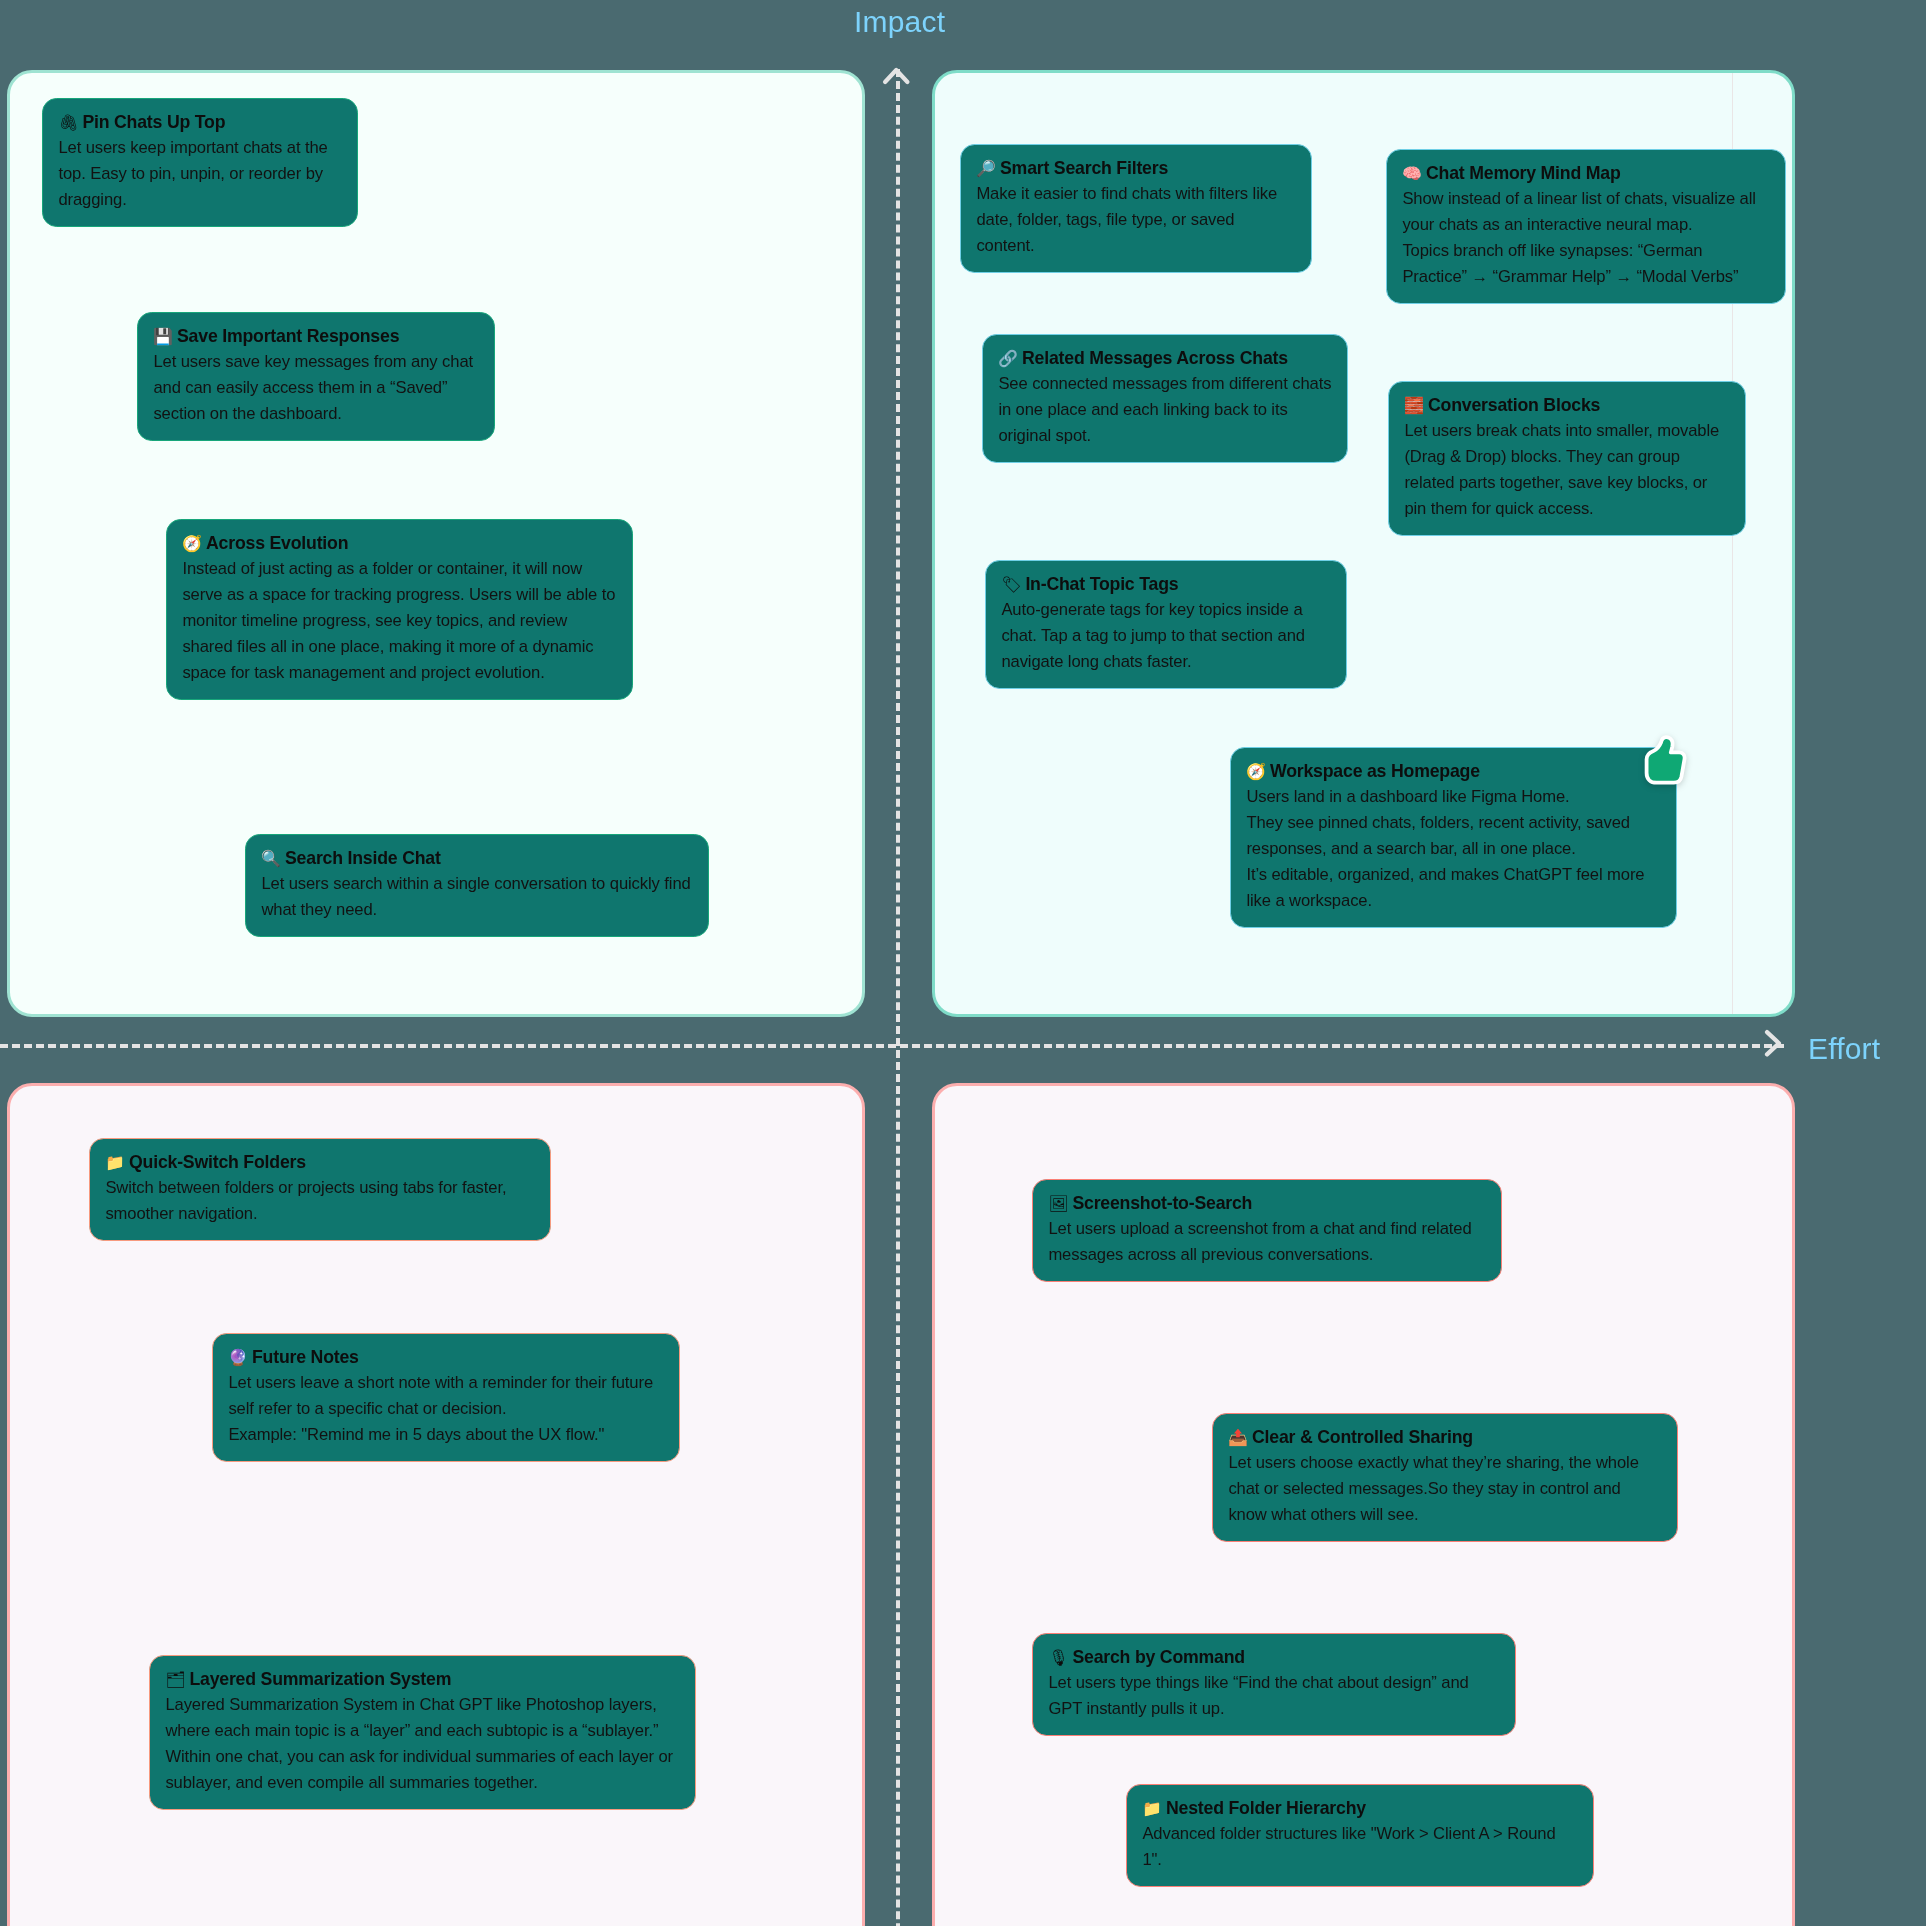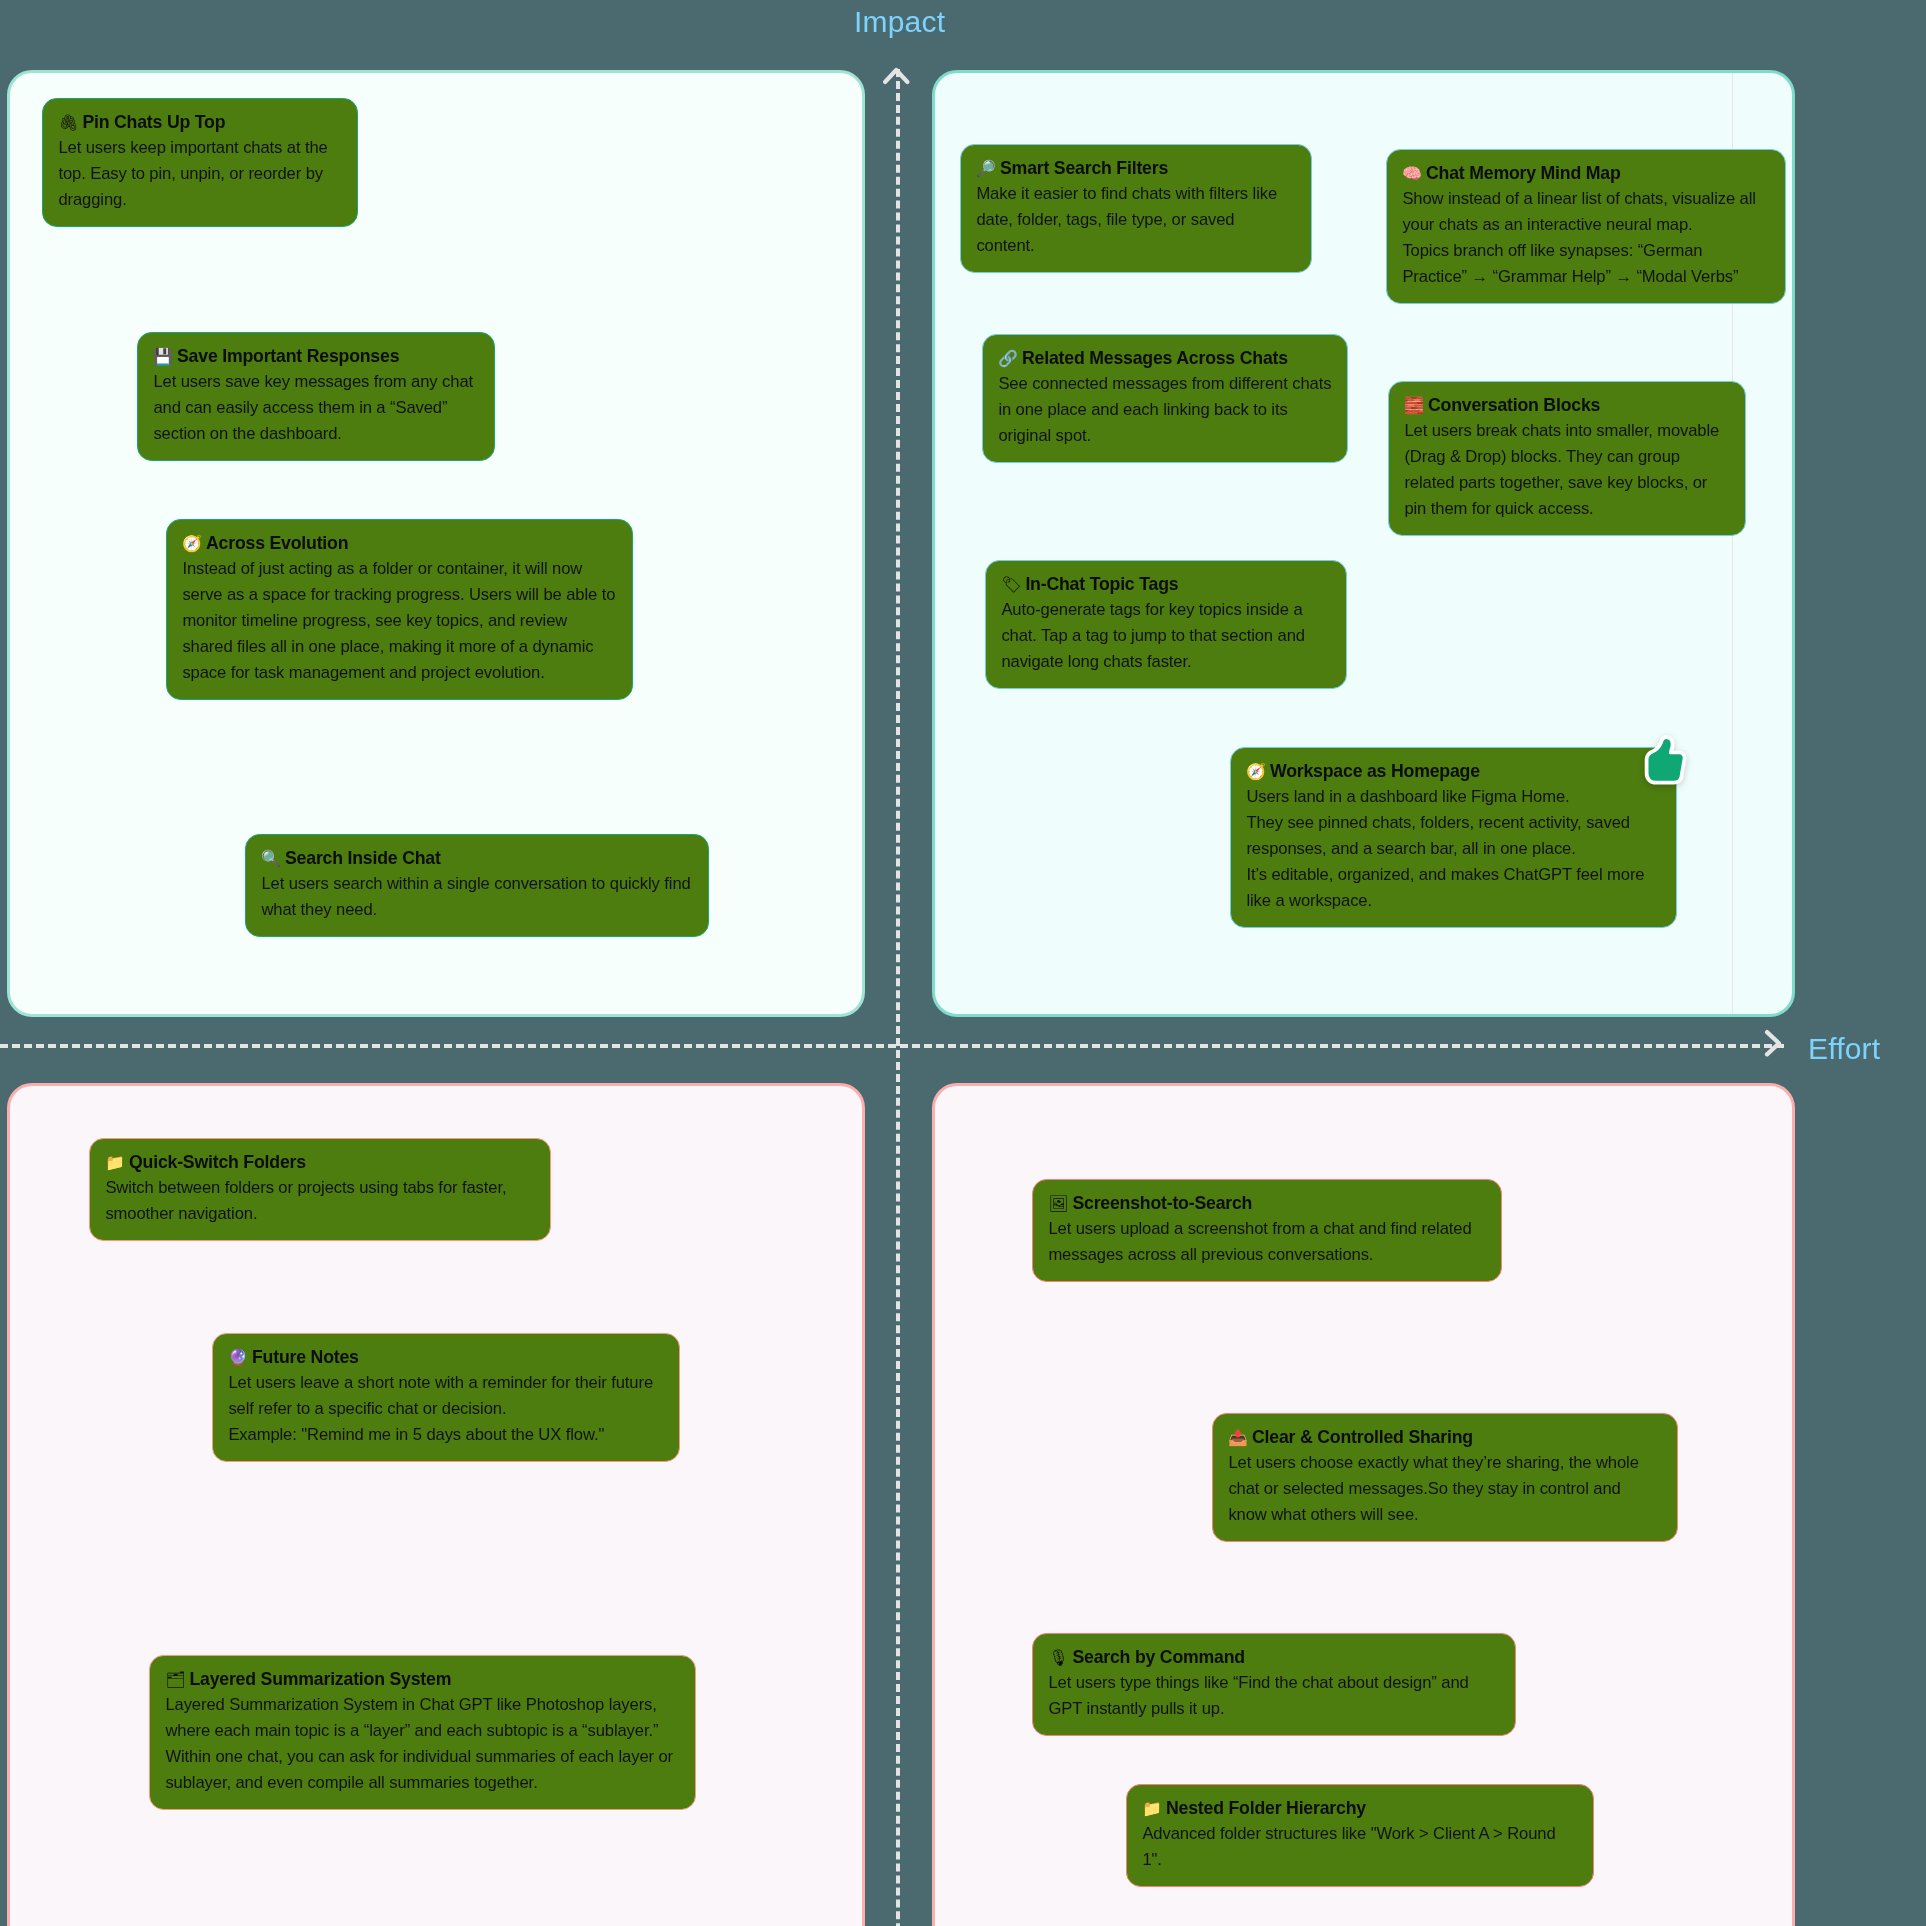--- a/index.html
+++ b/index.html
@@ -97,21 +97,21 @@
     position: absolute;
     left: 1732px; top: 73px;
     width: 1.2px; height: 941px;
     background: #e9e2e2;
     opacity: .85;
   }
 
   
   .card {
     position: absolute;
-    background: #4d7c0f;
+    background: #0f766e;
     border-radius: 14.6px;
     padding: 11.6px 15.4px 13px 15.4px;
   }
   .card .title {
     font-size: 17.7px;
     font-weight: 700;
     color: #0d0d0d;
     letter-spacing: -0.2px;
     line-height: 1.26;
     margin-bottom: 2.3px;
@@ -172,21 +172,21 @@
   </div>
 
   <div class="axis-label" id="impact-label">Impact</div>
   <div class="axis-label" id="effort-label">Effort</div>
 
   <div class="card green" style="left:42px; top:98px; width:316px;">
     <div class="title"><span class="emoji">🖇</span><span>Pin Chats Up Top</span></div>
     <div class="body"> Let users keep important chats at the top. Easy to pin, unpin, or reorder by dragging.</div>
   </div>
 
-  <div class="card green" style="left:137px; top:332px; width:358px;">
+  <div class="card green" style="left:137px; top:312px; width:358px;">
     <div class="title"><span class="emoji">💾</span><span>Save Important Responses</span></div>
     <div class="body">Let users save key messages from any chat and can easily access them in a “Saved” section on the dashboard.</div>
   </div>
 
   <div class="card green" style="left:166px; top:519px; width:467px;">
     <div class="title"><span class="emoji">🧭</span><span>Across Evolution</span></div>
     <div class="body">Instead of just acting as a folder or container, it will now serve as a space for tracking progress. Users will be able to monitor timeline progress, see key topics, and review shared files all in one place, making it more of a dynamic space for task management and project evolution.</div>
   </div>
 
   <div class="card green" style="left:245px; top:834px; width:464px;">

